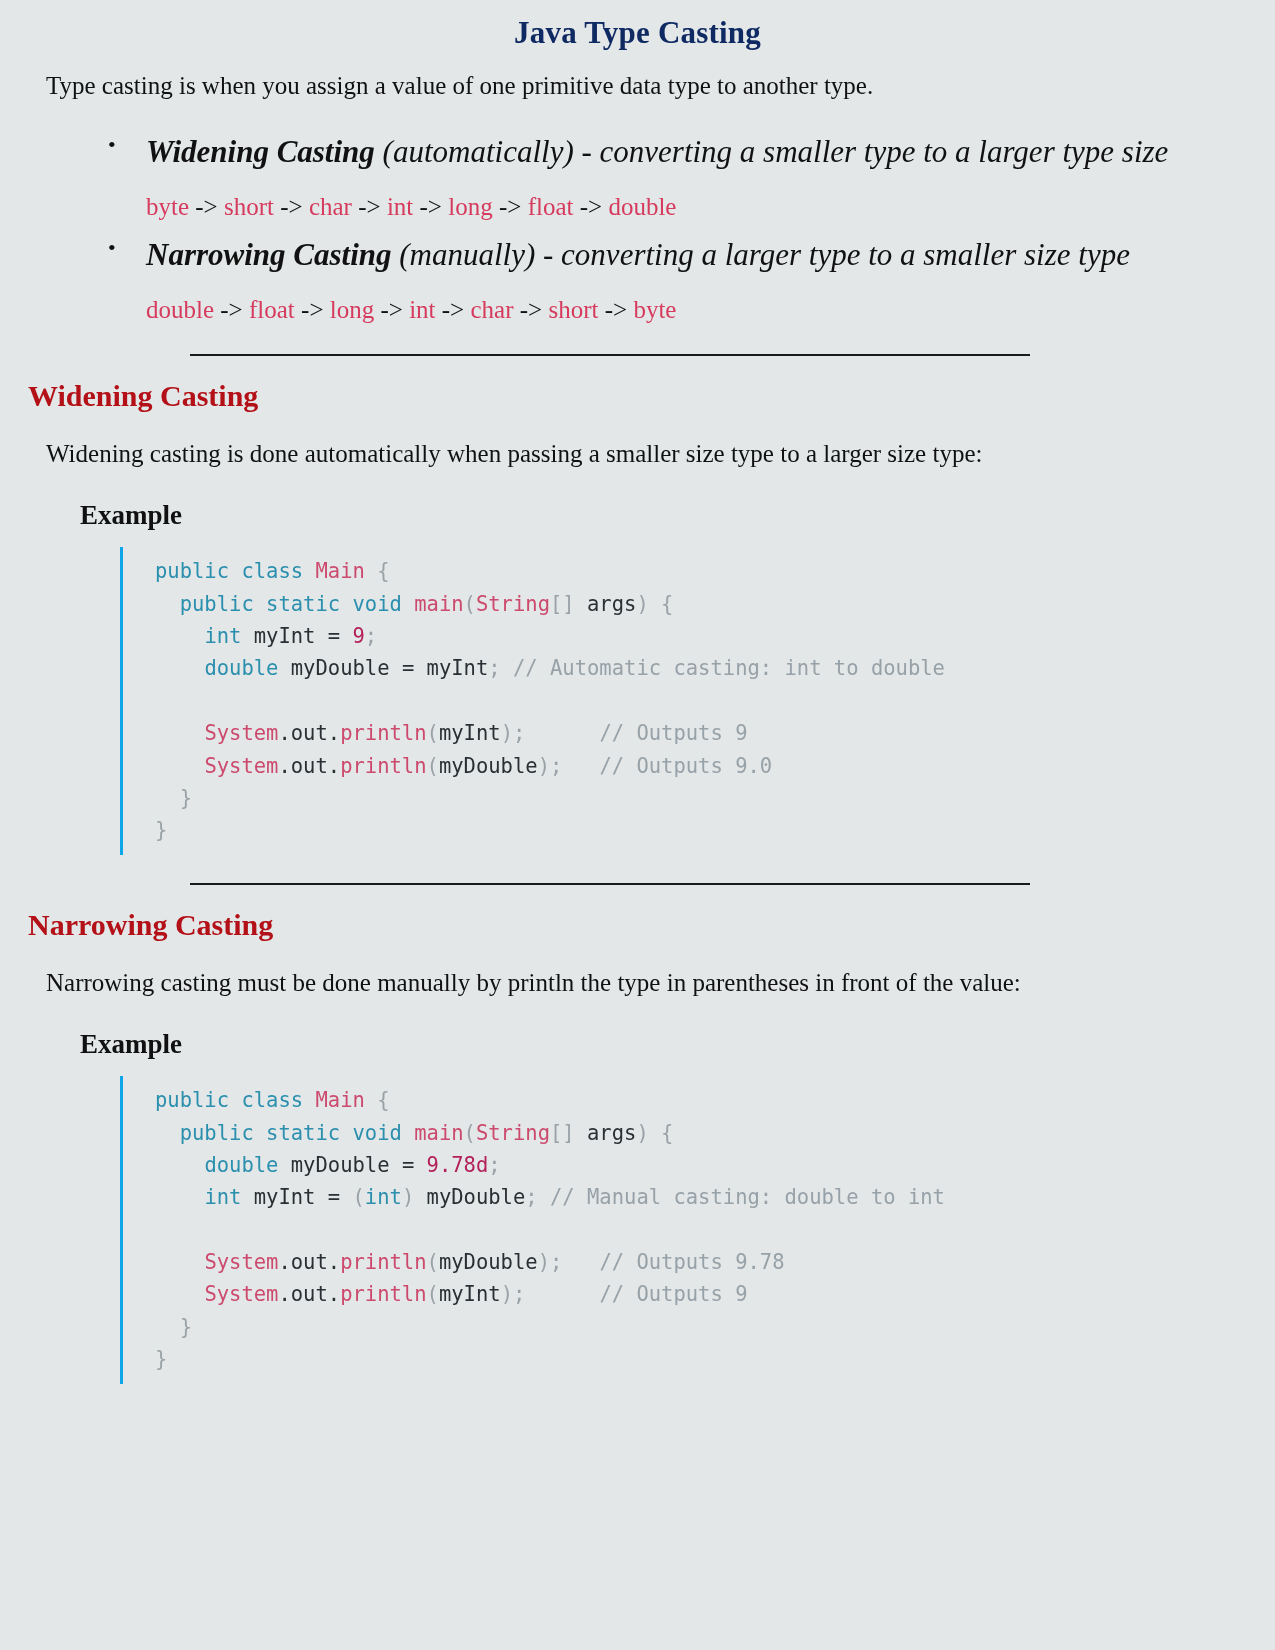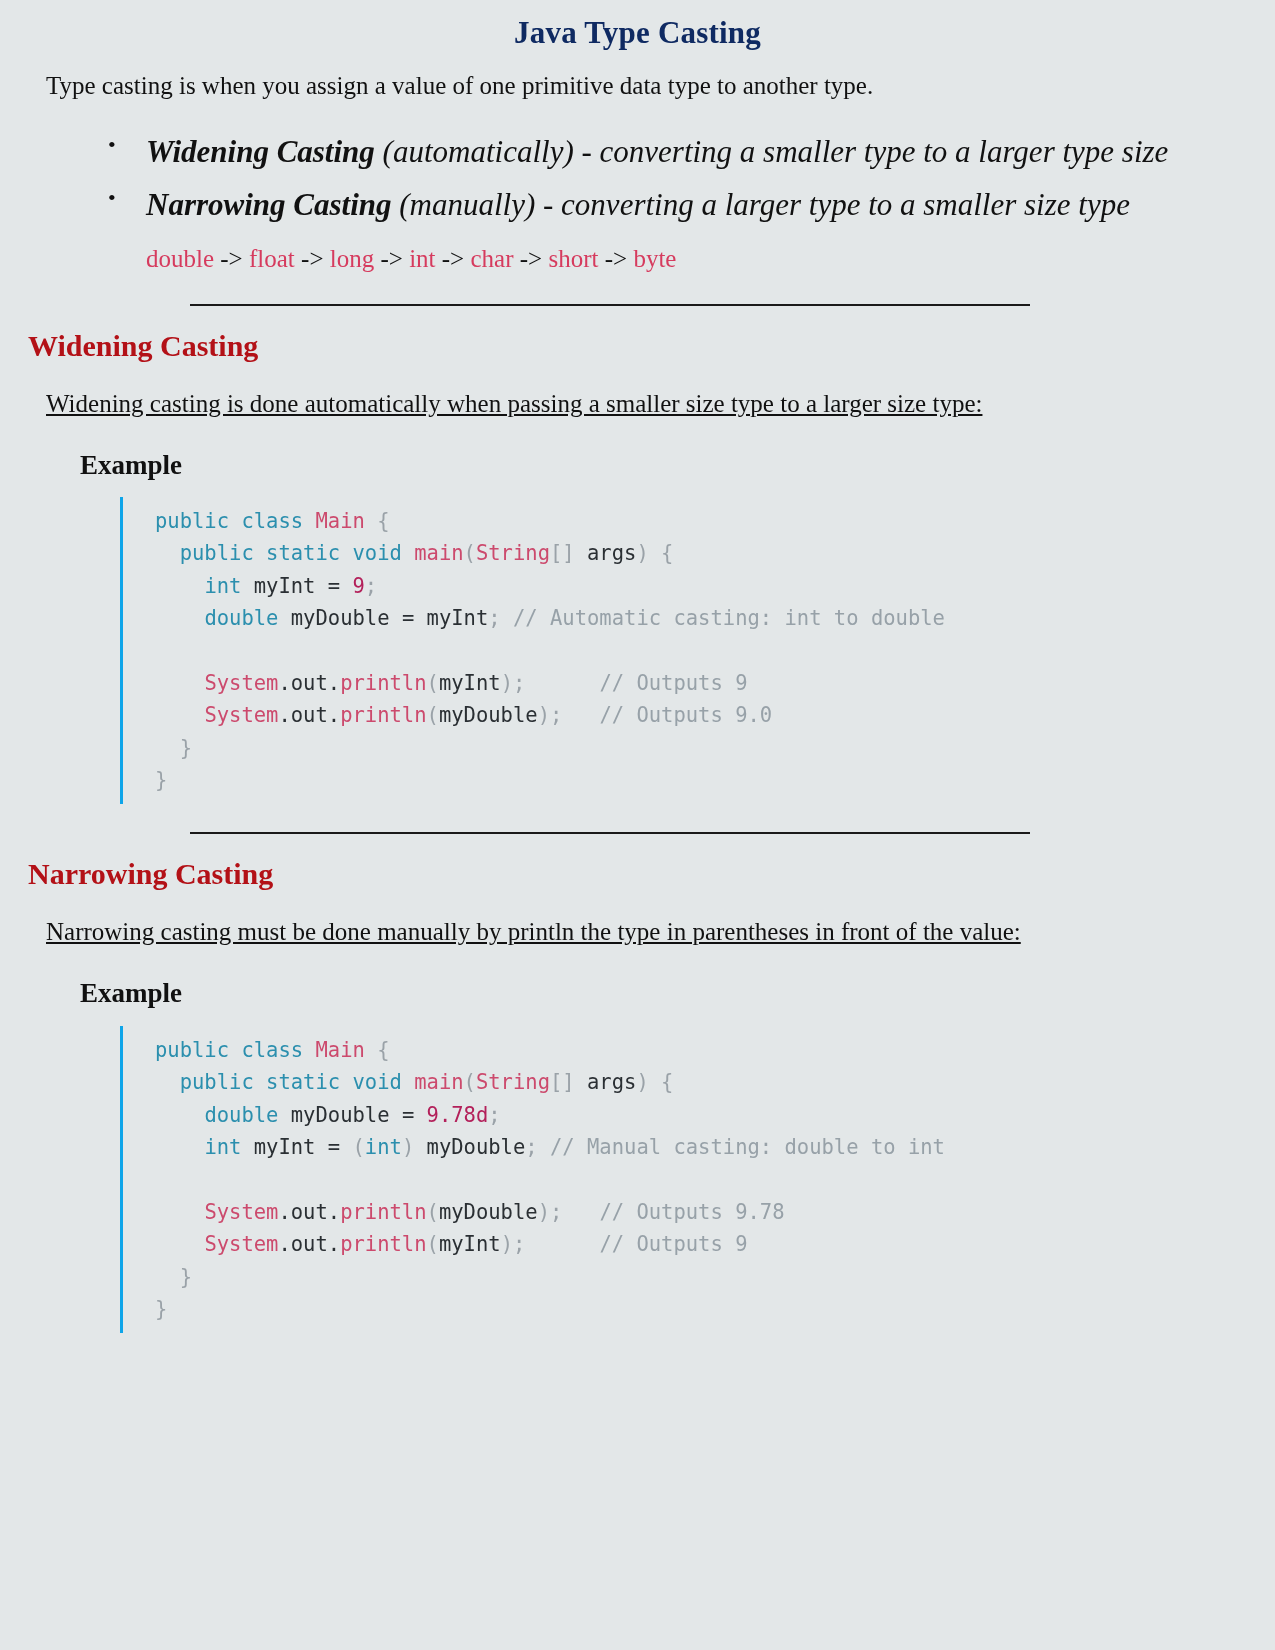--- a/index.html
+++ b/index.html
@@ -100,21 +100,20 @@
     font-weight: bold;
     font-size: 30px;
     margin: 22px 0 0 28px;
     line-height: 1.2;
   }
 
   .section-desc {
     font-size: 25px;
     line-height: 1.4;
     margin: 22px 0 0 46px;
-    text-decoration: underline;
   }
 
   .example-label {
     font-size: 27px;
     font-weight: bold;
     margin: 28px 0 0 80px;
     line-height: 1.2;
   }
 
   
@@ -147,20 +146,35 @@
   <h1 class="doc-title">Java Type Casting</h1>
 
   <div class="intro">
     <p>Type casting is when you assign a value of one primitive data type to another type.</p>
 
     <ul class="cast-list">
       <li>
         <div class="li-head">
           <b>Widening Casting</b><span> (automatically) - converting a smaller type to a larger type size</span>
         </div>
+        <div class="chain">
+          <span class="ty">byte</span>
+          <span class="arr">-&gt;</span>
+          <span class="ty">short</span>
+          <span class="arr">-&gt;</span>
+          <span class="ty">char</span>
+          <span class="arr">-&gt;</span>
+          <span class="ty">int</span>
+          <span class="arr">-&gt;</span>
+          <span class="ty">long</span>
+          <span class="arr">-&gt;</span>
+          <span class="ty">float</span>
+          <span class="arr">-&gt;</span>
+          <span class="ty">double</span>
+        </div>
       </li>
       <li>
         <div class="li-head">
           <b>Narrowing Casting</b><span> (manually) - converting a larger type to a smaller size type</span>
         </div>
         <div class="chain">
           <span class="ty">double</span>
           <span class="arr">-&gt;</span>
           <span class="ty">float</span>
           <span class="arr">-&gt;</span>

